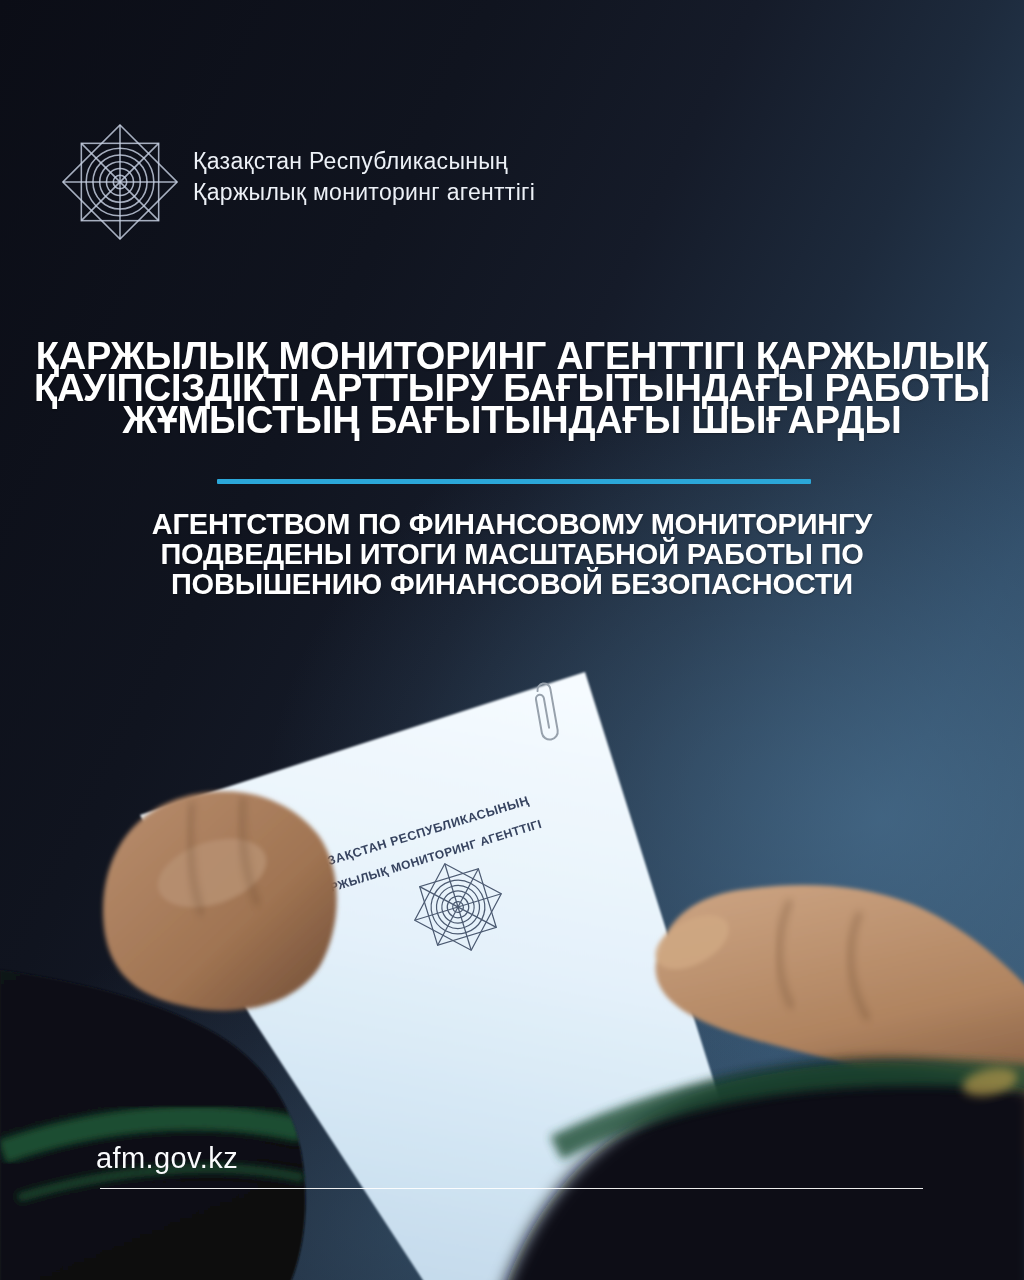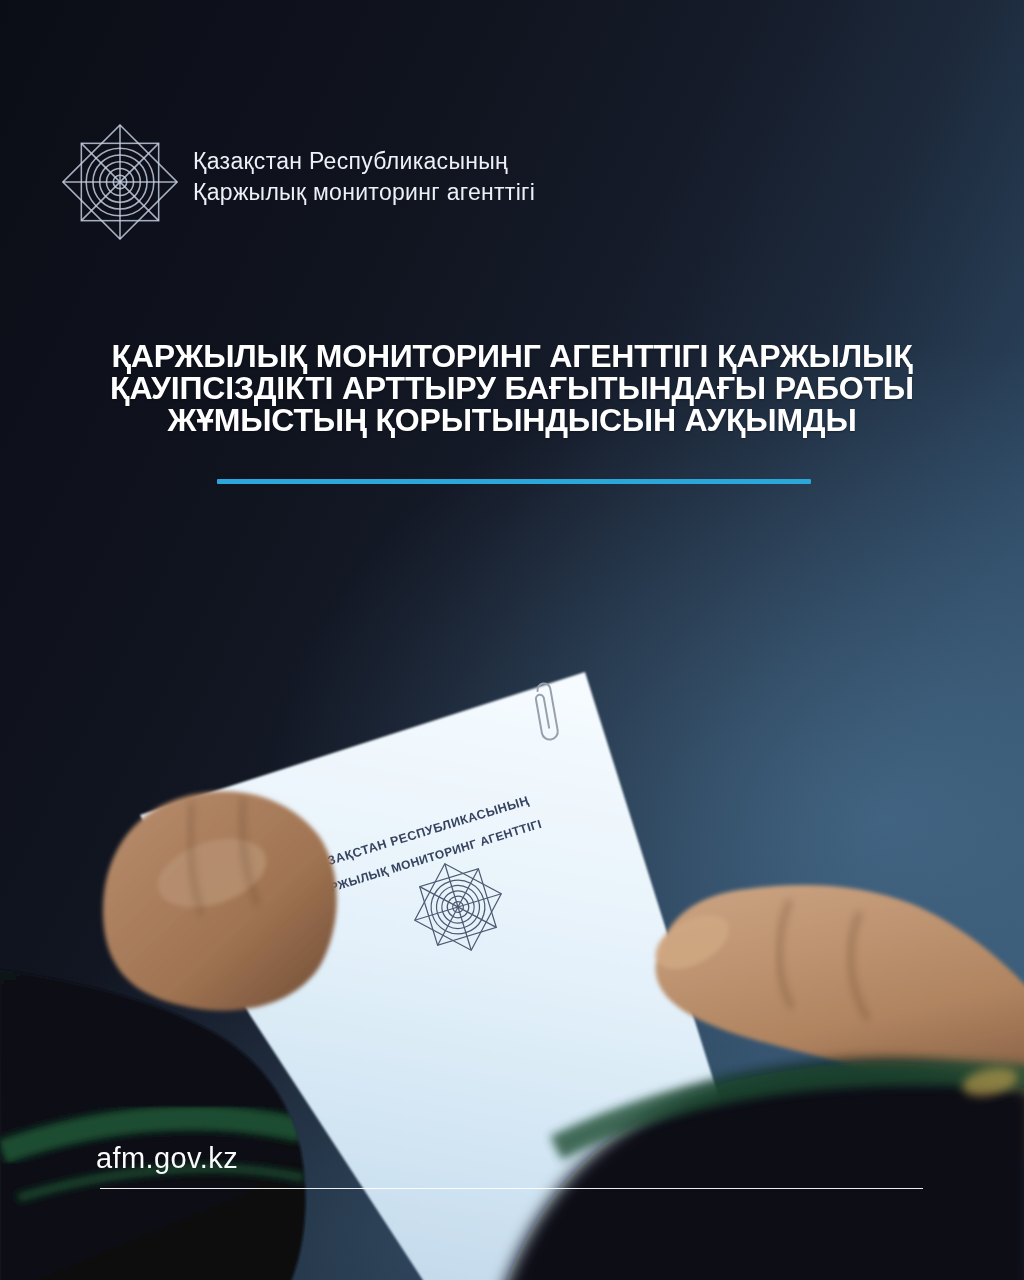--- a/index.html
+++ b/index.html
@@ -13,21 +13,21 @@
       radial-gradient(980px 760px at 86% 64%, rgba(78,118,150,0.62), rgba(78,118,150,0) 63%),
       linear-gradient(116deg,#0b0d16 0%,#10141f 30%,#151b29 46%,#1d2a3c 60%,#2c4660 78%,#35526c 94%);
   }
   
   .org-logo{position:absolute;left:62px;top:124px;width:116px;height:116px;color:rgba(200,210,228,0.82);}
   .org-name{position:absolute;left:193px;top:146px;font-size:23px;line-height:31px;
     font-weight:500;color:#edf1f7;letter-spacing:0.3px;}
   
   .headline{position:absolute;left:0;width:1024px;text-align:center;color:#ffffff;font-weight:bold;
     letter-spacing:-0.2px;text-shadow:0 1px 2px rgba(0,0,0,0.35);}
-  .headline-kk{top:340px;font-size:32px;line-height:32px;}
+  .headline-kk{top:340px;font-size:38px;line-height:32px;}
   .headline-ru{top:509px;font-size:29px;line-height:30px;}
   .divider{position:absolute;left:217px;top:479px;width:594px;height:5px;background:#2BA7D9;border-radius:1px;}
   
   .photo{position:absolute;left:0;top:0;width:1024px;height:1280px;}
   .doc-title{font-family:"Liberation Sans","DejaVu Sans",sans-serif;font-weight:bold;fill:#36435f;}
   
   .footer-url{position:absolute;left:96px;top:1142px;font-size:29px;color:#fafbfd;letter-spacing:0.4px;}
   .footer-line{position:absolute;left:100px;top:1188px;width:823px;height:1px;background:rgba(255,255,255,0.92);}
 </style>
 </head>
@@ -59,25 +59,30 @@
     <use href="#octagram" x="0" y="0" width="120" height="120"></use>
   </svg>
   <div class="org-name">
     <div>Қазақстан Республикасының</div>
     <div>Қаржылық мониторинг агенттігі</div>
   </div>
 
   <div class="headline headline-kk">
     <div>ҚАРЖЫЛЫҚ МОНИТОРИНГ АГЕНТТІГІ ҚАРЖЫЛЫҚ</div>
     <div>ҚАУІПСІЗДІКТІ АРТТЫРУ БАҒЫТЫНДАҒЫ РАБОТЫ</div>
-    <div>ЖҰМЫСТЫҢ ҚОРЫТЫНДЫСЫН АУҚЫМДЫ</div>
+    <div>ЖҰМЫСТЫҢ БАҒЫТЫНДАҒЫ ШЫҒАРДЫ</div>
   </div>
 
   <div class="divider"></div>
 
+  <div class="headline headline-ru">
+    <div>АГЕНТСТВОМ ПО ФИНАНСОВОМУ МОНИТОРИНГУ</div>
+    <div>ПОДВЕДЕНЫ ИТОГИ МАСШТАБНОЙ РАБОТЫ ПО</div>
+    <div>ПОВЫШЕНИЮ ФИНАНСОВОЙ БЕЗОПАСНОСТИ</div>
+  </div>
 
   <svg class="photo" viewBox="0 0 1024 1280">
     <defs>
       <linearGradient id="paperGrad" x1="0.55" y1="0" x2="0.35" y2="1">
         <stop offset="0" stop-color="#f6fbff"></stop>
         <stop offset="0.45" stop-color="#e4f1fa"></stop>
         <stop offset="0.8" stop-color="#cfe3f2"></stop>
         <stop offset="1" stop-color="#c3d9ea"></stop>
       </linearGradient>
       <linearGradient id="skinL" x1="0" y1="0" x2="1" y2="1">

